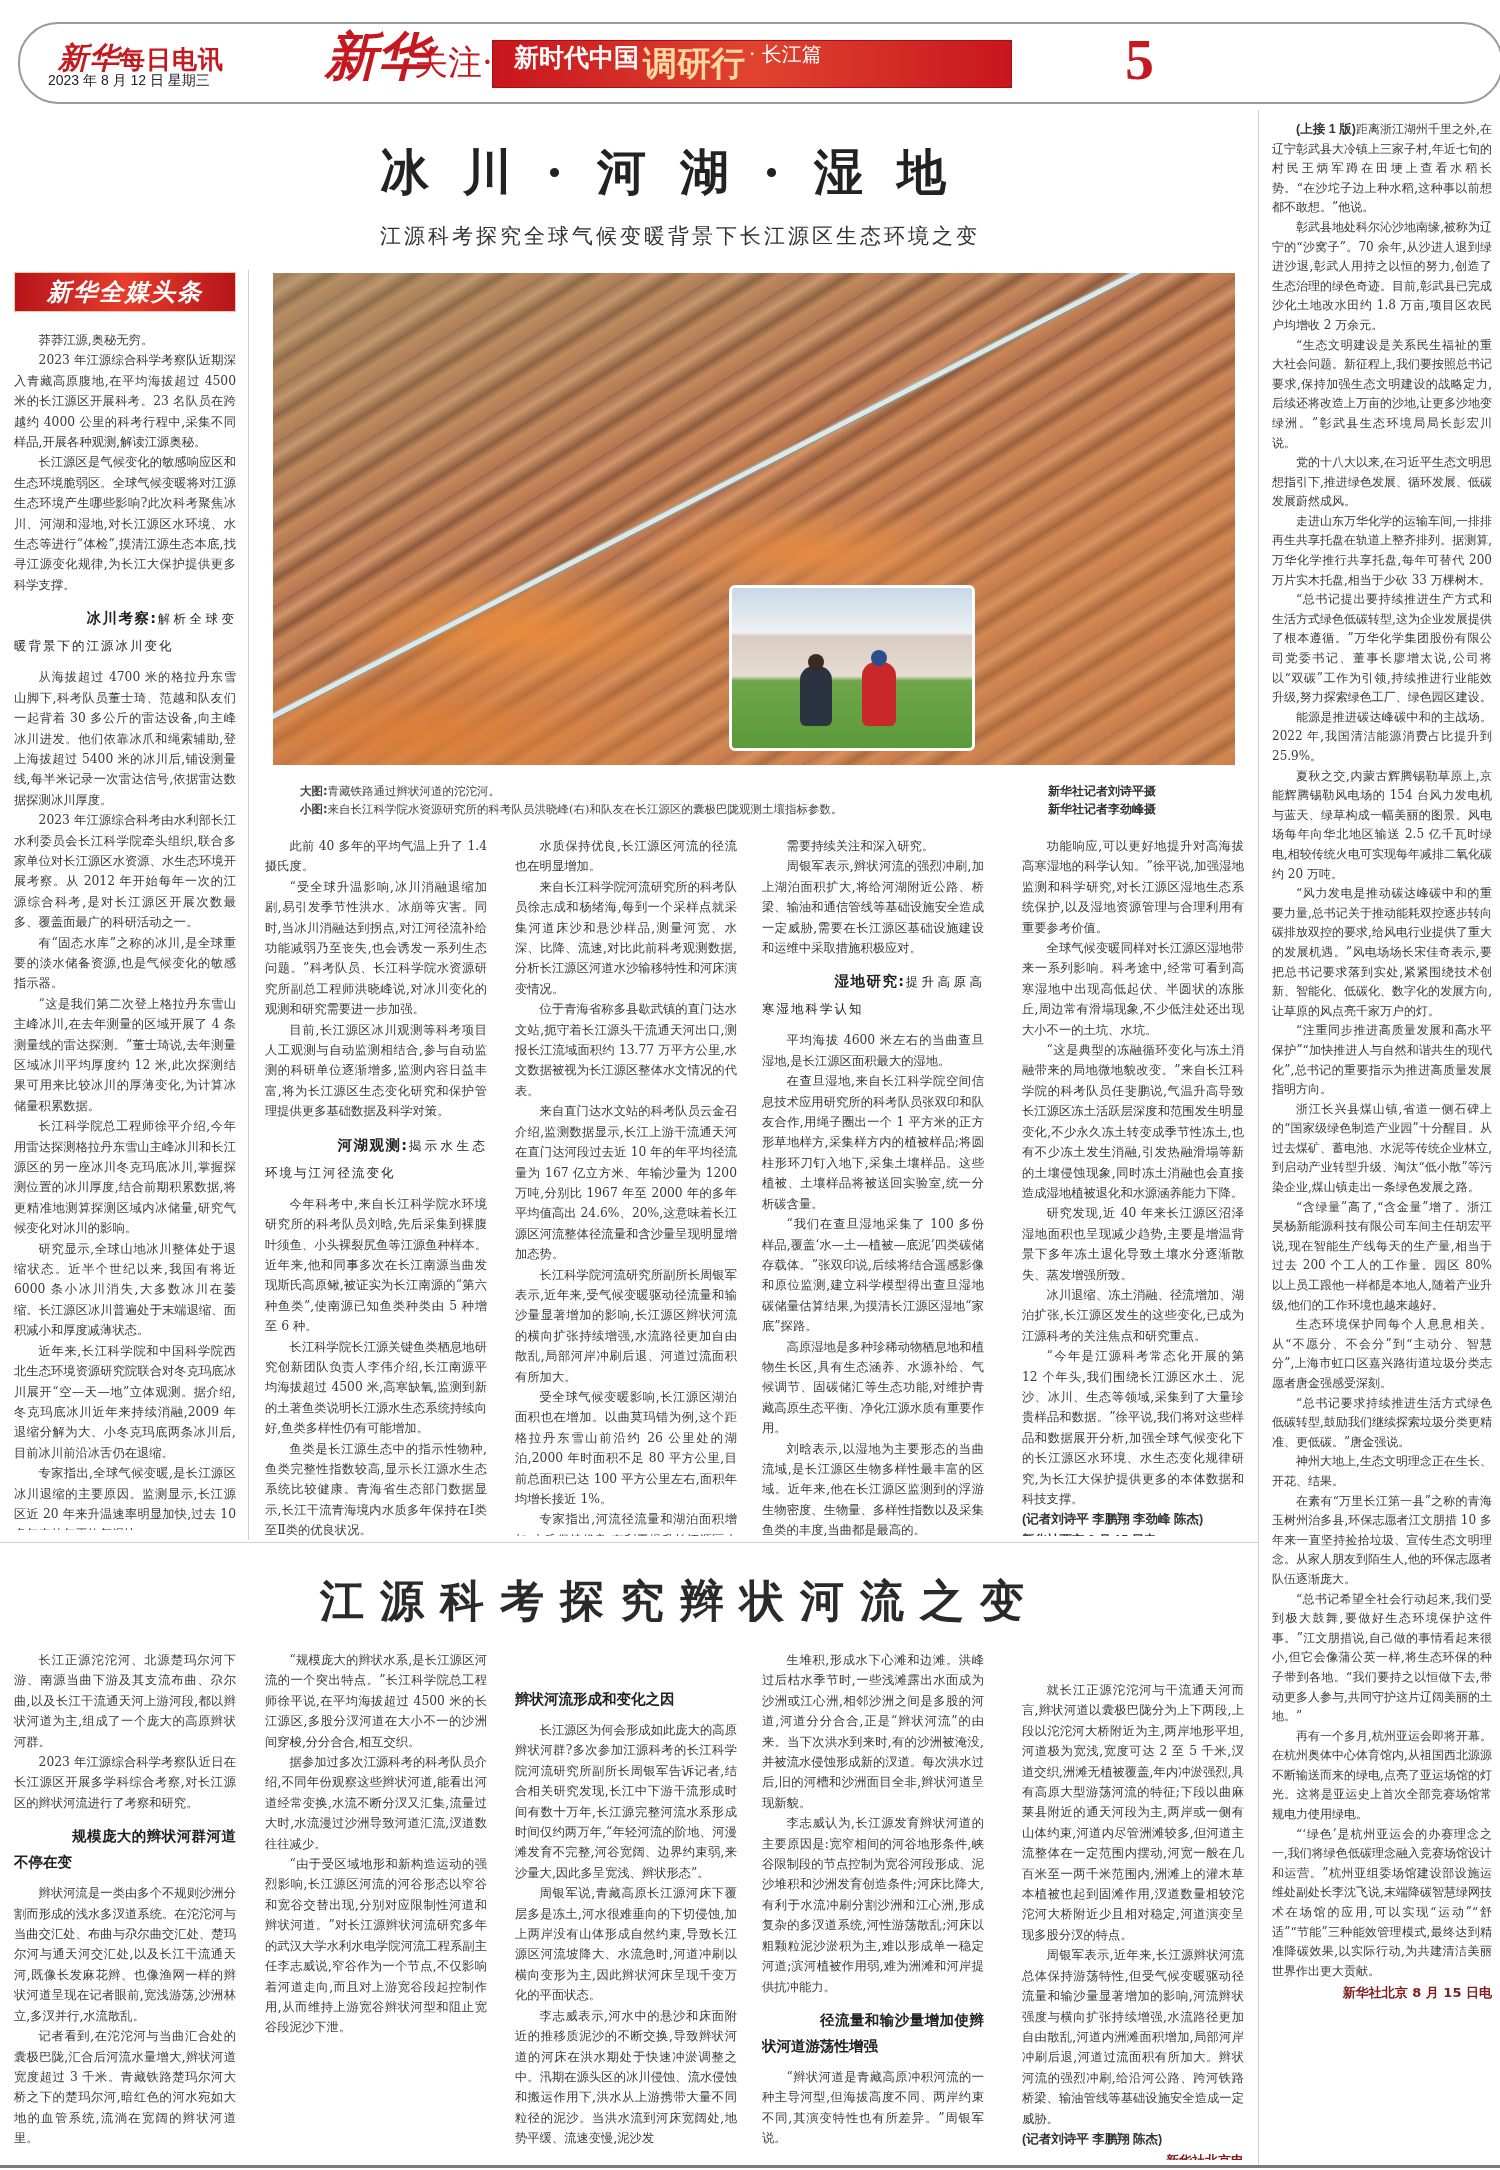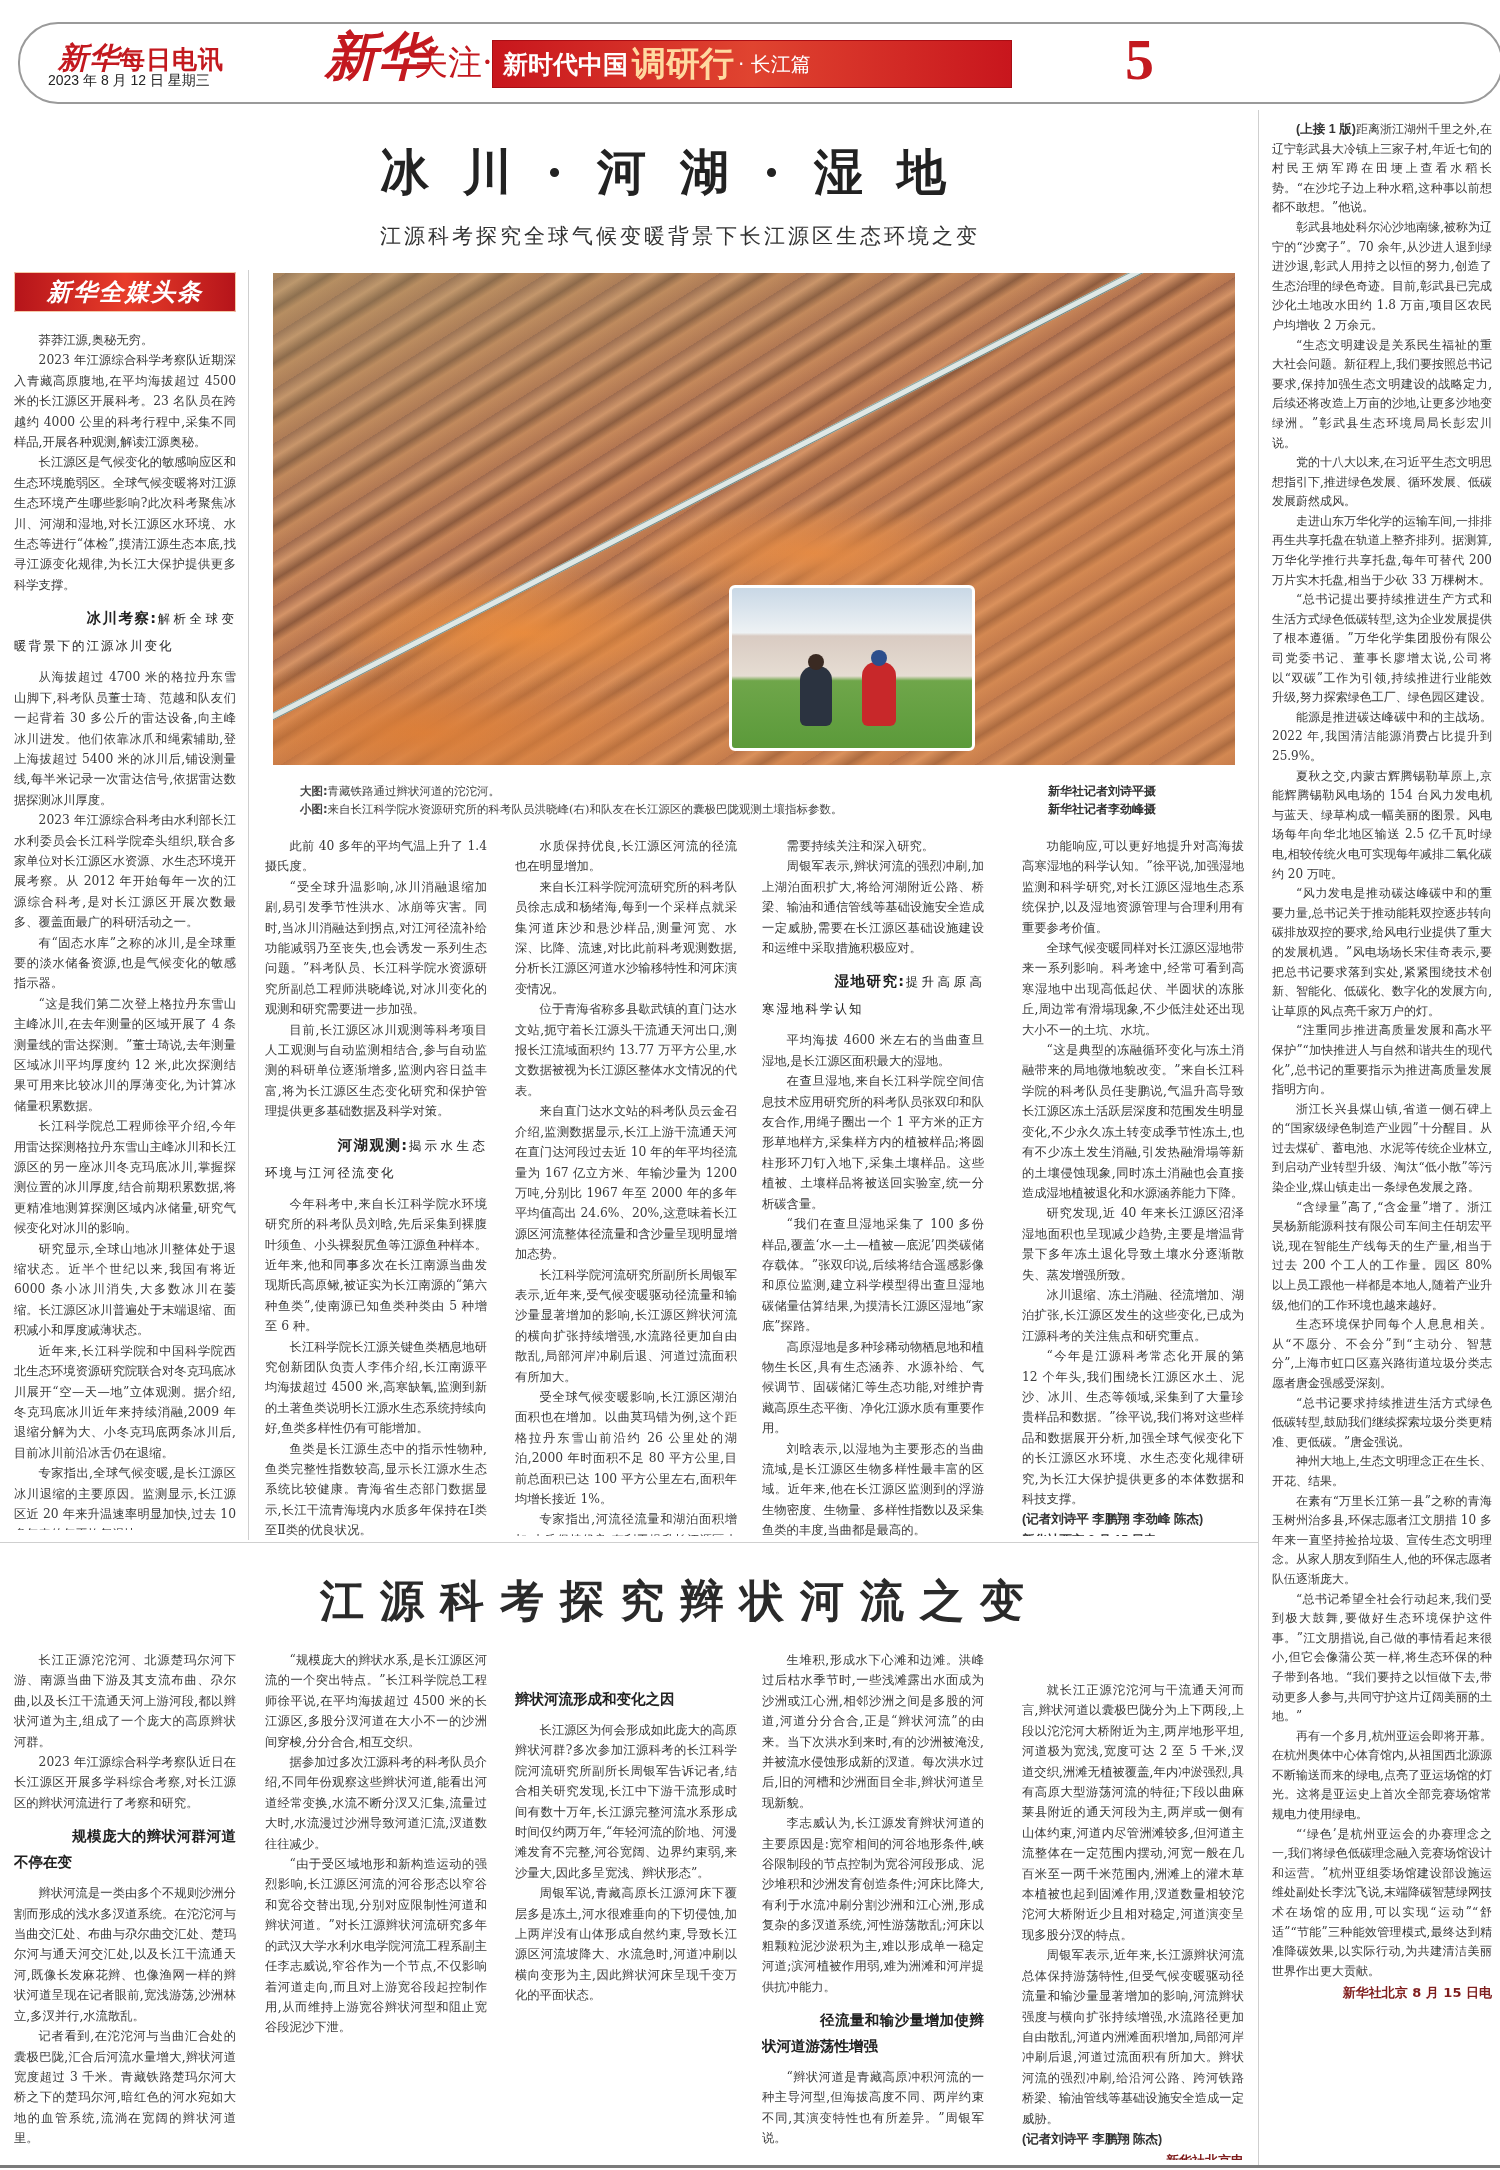--- a/index.html
+++ b/index.html
@@ -5,21 +5,21 @@
   html,body{margin:0;padding:0;background:#fff;}
   body{width:1500px;height:2170px;position:relative;overflow:hidden;font-family:"DejaVu Serif","Liberation Serif",serif;color:#2a2a2a;}
   .abs{position:absolute;}
   
   .masthead{left:18px;top:22px;width:1485px;height:82px;border:2px solid #9a9a9a;border-radius:40px;box-sizing:border-box;}
   .paper-name{left:58px;top:38px;font-size:25px;color:#c3191f;font-weight:bold;letter-spacing:1px;font-family:"DejaVu Sans",sans-serif;}
   .paper-name .cal{font-style:italic;font-size:30px;font-family:"DejaVu Serif",serif;}
   .paper-date{left:48px;top:72px;font-size:14px;color:#222;font-family:"Liberation Sans",sans-serif;}
   .section-logo{left:325px;top:22px;font-size:52px;color:#c3191f;font-style:italic;font-weight:bold;font-family:"DejaVu Serif",serif;}
   .section-focus{left:414px;top:40px;font-size:34px;color:#c3191f;font-family:"DejaVu Serif",serif;}
-  .banner{left:492px;top:40px;width:520px;height:48px;background:linear-gradient(90deg,#c8161d,#e04430 50%,#c8161d);border:1px solid #a80e14;box-sizing:border-box;color:#fff;font-family:"DejaVu Sans",sans-serif;display:flex;align-items:center;padding-left:10px;}
+  .banner{left:492px;top:40px;width:520px;height:48px;background:linear-gradient(90deg,#c8161d,#e04430 50%,#c8161d);border:1px solid #a80e14;box-sizing:border-box;color:#fff;font-family:"DejaVu Sans",sans-serif;display:flex;padding-left:21px;}
   .banner .b1{font-size:25px;font-weight:bold;}
   .banner .b2{font-size:34px;color:#ffd9a0;margin:0 4px;font-weight:bold;}
   .banner .b3{font-size:20px;}
   .page-num{left:1125px;top:26px;font-size:58px;color:#c3191f;font-weight:bold;font-family:"Liberation Serif",serif;}
   
   .main-title{left:100px;top:140px;width:1160px;text-align:center;font-size:49px;font-weight:bold;color:#222;letter-spacing:34px;font-family:"DejaVu Serif",serif;}
   .main-sub{left:100px;top:222px;width:1160px;text-align:center;font-size:21px;color:#333;letter-spacing:3px;font-family:"DejaVu Sans",sans-serif;}
   .bottom-title{left:100px;top:1572px;width:1160px;text-align:center;font-size:44px;font-weight:bold;color:#2a2a2a;letter-spacing:16px;font-family:"DejaVu Serif",serif;}
   
   .col{font-size:12.3px;line-height:20.4px;text-align:justify;color:#3a3a3a;}
@@ -188,20 +188,21 @@
 </div>
 <div class="abs col" style="left:265px;top:1650px;width:222px;height:510px;overflow:hidden;">
   <p>“规模庞大的辫状水系,是长江源区河流的一个突出特点。”长江科学院总工程师徐平说,在平均海拔超过 4500 米的长江源区,多股分汊河道在大小不一的沙洲间穿梭,分分合合,相互交织。</p>
   <p>据参加过多次江源科考的科考队员介绍,不同年份观察这些辫状河道,能看出河道经常变换,水流不断分汊又汇集,流量过大时,水流漫过沙洲导致河道汇流,汊道数往往减少。</p>
   <p>“由于受区域地形和新构造运动的强烈影响,长江源区河流的河谷形态以窄谷和宽谷交替出现,分别对应限制性河道和辫状河道。”对长江源辫状河流研究多年的武汉大学水利水电学院河流工程系副主任李志威说,窄谷作为一个节点,不仅影响着河道走向,而且对上游宽谷段起控制作用,从而维持上游宽谷辫状河型和阻止宽谷段泥沙下泄。</p>
 </div>
 <div class="abs col" style="left:515px;top:1650px;width:222px;height:510px;overflow:hidden;">
   <div class="subhead" style="margin-top:36px;">辫状河流形成和变化之因</div>
   <p>长江源区为何会形成如此庞大的高原辫状河群?多次参加江源科考的长江科学院河流研究所副所长周银军告诉记者,结合相关研究发现,长江中下游干流形成时间有数十万年,长江源完整河流水系形成时间仅约两万年,“年轻河流的阶地、河漫滩发育不完整,河谷宽阔、边界约束弱,来沙量大,因此多呈宽浅、辫状形态”。</p>
   <p>周银军说,青藏高原长江源河床下覆层多是冻土,河水很难垂向的下切侵蚀,加上两岸没有山体形成自然约束,导致长江源区河流坡降大、水流急时,河道冲刷以横向变形为主,因此辫状河床呈现千变万化的平面状态。</p>
+  <p>李志威表示,河水中的悬沙和床面附近的推移质泥沙的不断交换,导致辫状河道的河床在洪水期处于快速冲淤调整之中。汛期在源头区的冰川侵蚀、流水侵蚀和搬运作用下,洪水从上游携带大量不同粒径的泥沙。当洪水流到河床宽阔处,地势平缓、流速变慢,泥沙发</p>
 </div>
 <div class="abs col" style="left:762px;top:1650px;width:222px;height:510px;overflow:hidden;">
   <p>生堆积,形成水下心滩和边滩。洪峰过后枯水季节时,一些浅滩露出水面成为沙洲或江心洲,相邻沙洲之间是多股的河道,河道分分合合,正是“辫状河流”的由来。当下次洪水到来时,有的沙洲被淹没,并被流水侵蚀形成新的汊道。每次洪水过后,旧的河槽和沙洲面目全非,辫状河道呈现新貌。</p>
   <p>李志威认为,长江源发育辫状河道的主要原因是:宽窄相间的河谷地形条件,峡谷限制段的节点控制为宽谷河段形成、泥沙堆积和沙洲发育创造条件;河床比降大,有利于水流冲刷分割沙洲和江心洲,形成复杂的多汊道系统,河性游荡散乱;河床以粗颗粒泥沙淤积为主,难以形成单一稳定河道;滨河植被作用弱,难为洲滩和河岸提供抗冲能力。</p>
   <div class="subhead indent" style="text-indent:4em;">径流量和输沙量增加使辫状河道游荡性增强</div>
   <p>“辫状河道是青藏高原冲积河流的一种主导河型,但海拔高度不同、两岸约束不同,其演变特性也有所差异。”周银军说。</p>
 </div>
 <div class="abs col" style="left:1022px;top:1680px;width:222px;height:480px;overflow:hidden;">
   <p>就长江正源沱沱河与干流通天河而言,辫状河道以囊极巴陇分为上下两段,上段以沱沱河大桥附近为主,两岸地形平坦,河道极为宽浅,宽度可达 2 至 5 千米,汊道交织,洲滩无植被覆盖,年内冲淤强烈,具有高原大型游荡河流的特征;下段以曲麻莱县附近的通天河段为主,两岸或一侧有山体约束,河道内尽管洲滩较多,但河道主流整体在一定范围内摆动,河宽一般在几百米至一两千米范围内,洲滩上的灌木草本植被也起到固滩作用,汊道数量相较沱沱河大桥附近少且相对稳定,河道演变呈现多股分汊的特点。</p>
   <p>周银军表示,近年来,长江源辫状河流总体保持游荡特性,但受气候变暖驱动径流量和输沙量显著增加的影响,河流辫状强度与横向扩张持续增强,水流路径更加自由散乱,河道内洲滩面积增加,局部河岸冲刷后退,河道过流面积有所加大。辫状河流的强烈冲刷,给沿河公路、跨河铁路桥梁、输油管线等基础设施安全造成一定威胁。</p>

